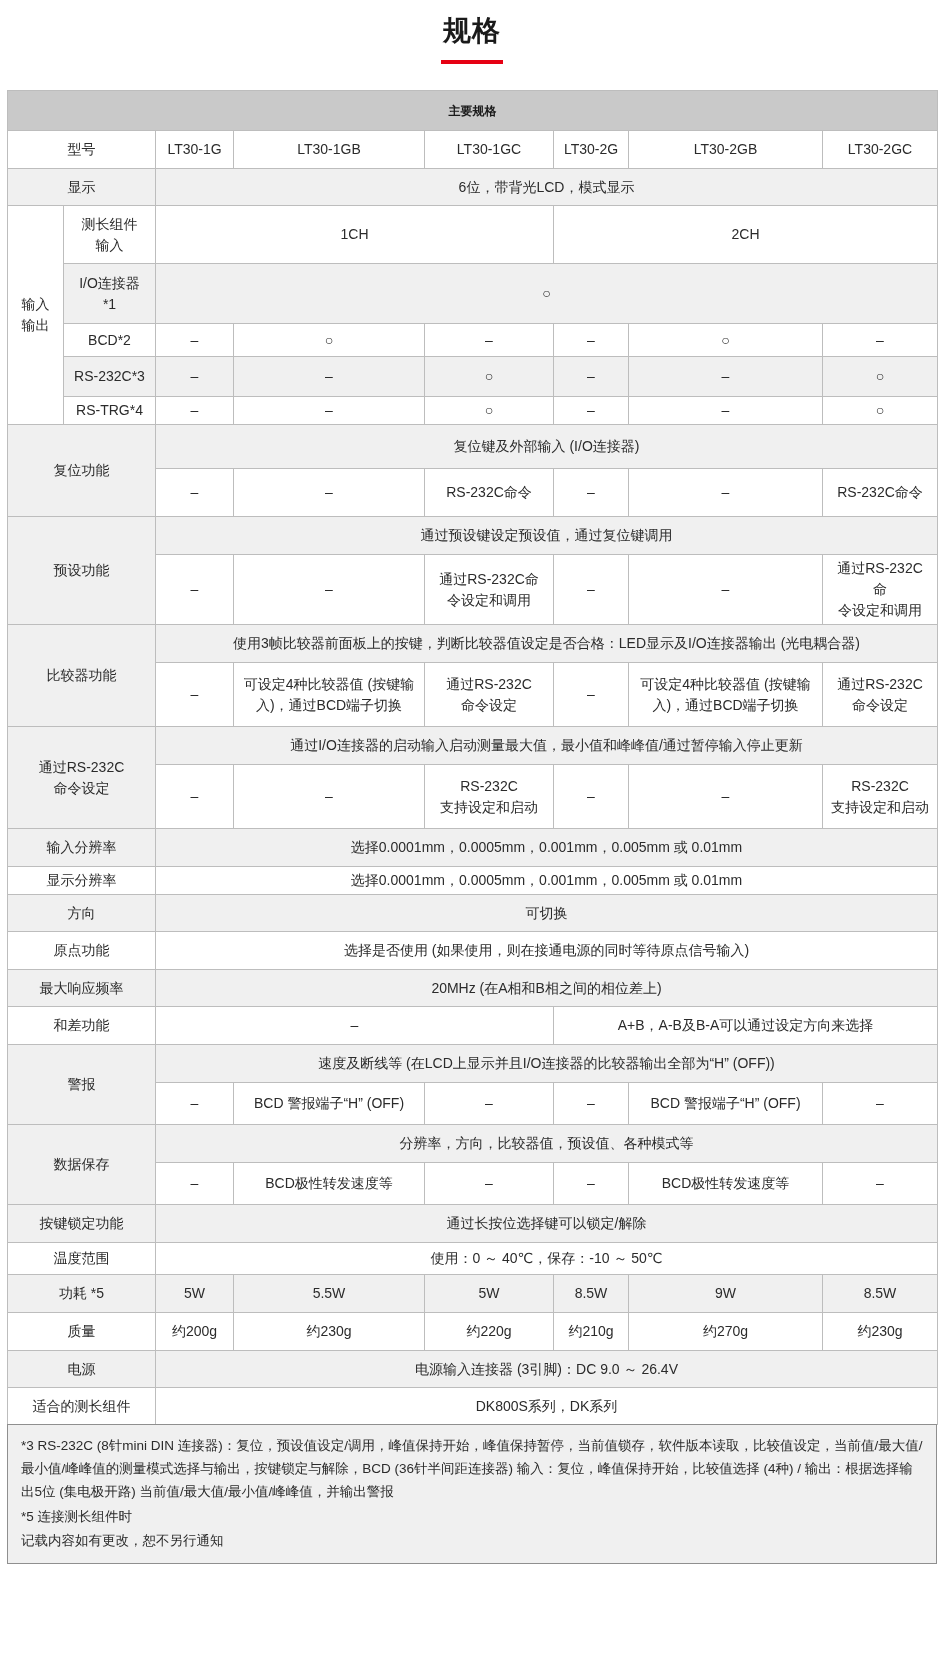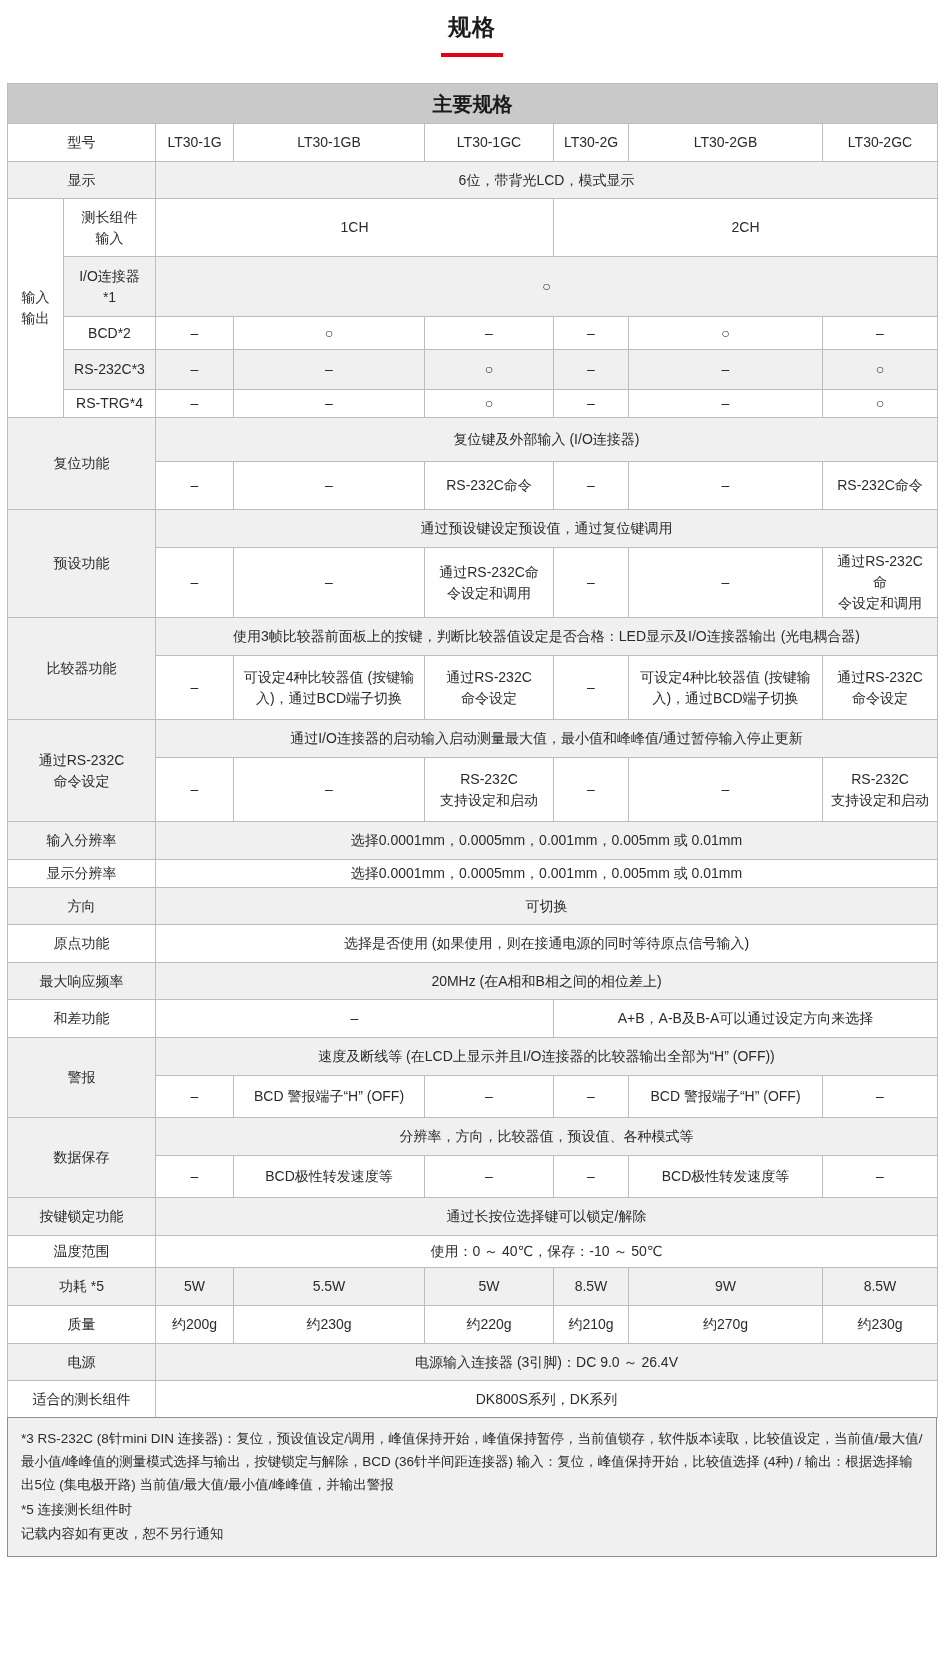--- a/index.html
+++ b/index.html
@@ -1,26 +1,26 @@
 <!DOCTYPE html>
 <html><head>
 <meta charset="utf-8">
 <style>
   html,body { margin:0; padding:0; background:#ffffff; color:#2b2b2b;
     font-family:"Liberation Sans","DejaVu Sans",sans-serif; }
   .page { width:944px; box-sizing:border-box; padding:10px 7px 9px; }
-  .title { text-align:center; font-size:23px; font-weight:bold; letter-spacing:1px;
+  .title { text-align:center; font-size:28px; font-weight:bold; letter-spacing:1px;
     color:#1a1a1a; margin:2px 0 10px; }
   .title-underline { width:62px; height:4px; background:#e60013; margin:0 auto 26px; }
   table.spec { border-collapse:collapse; table-layout:fixed; width:930px;
     border:1px solid #8f8f8f; }
   table.spec td { border:1px solid #bdbdbd; text-align:center; vertical-align:middle;
     font-size:14px; line-height:1.5; padding:3px 8px; word-break:break-word;
     white-space:pre-line; }
-  tr.hdr td { background:#c9c9c9; font-weight:bold; font-size:20px; color:#1a1a1a; }
+  tr.hdr td { background:#c9c9c9; font-weight:bold; font-size:12px; color:#1a1a1a; }
   tr.g td { background:#f0f0f0; }
   td.pad12 { padding:3px 12px; }
   .footnotes { width:930px; box-sizing:border-box; margin-top:-1px;
     border:1px solid #8f8f8f; background:#f0f0f0; padding:8px 13px 10px;
     font-size:13.5px; line-height:1.72; text-align:left; }
   .footnotes .fn { margin:1px 0; }
 </style>
 </head>
 <body>
 

